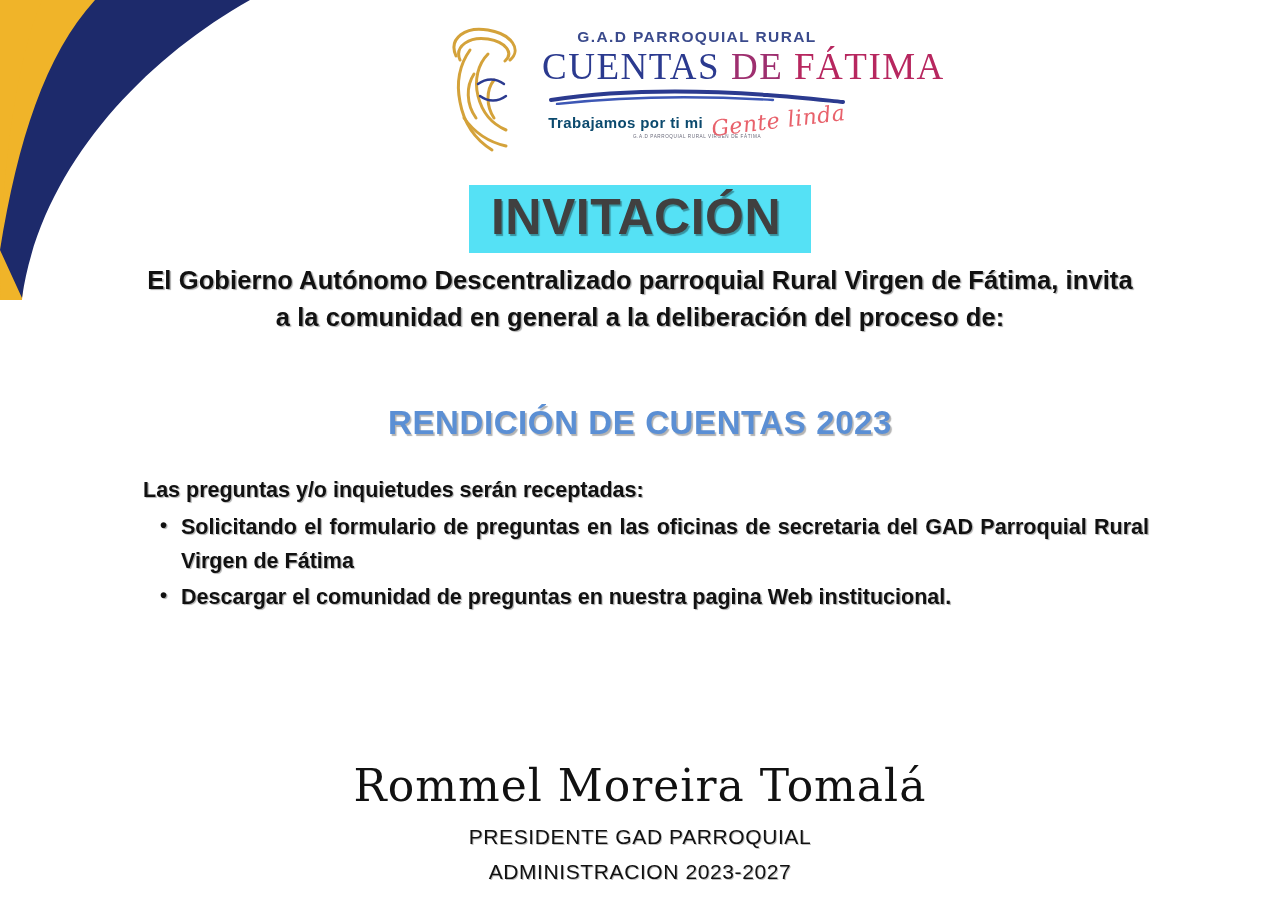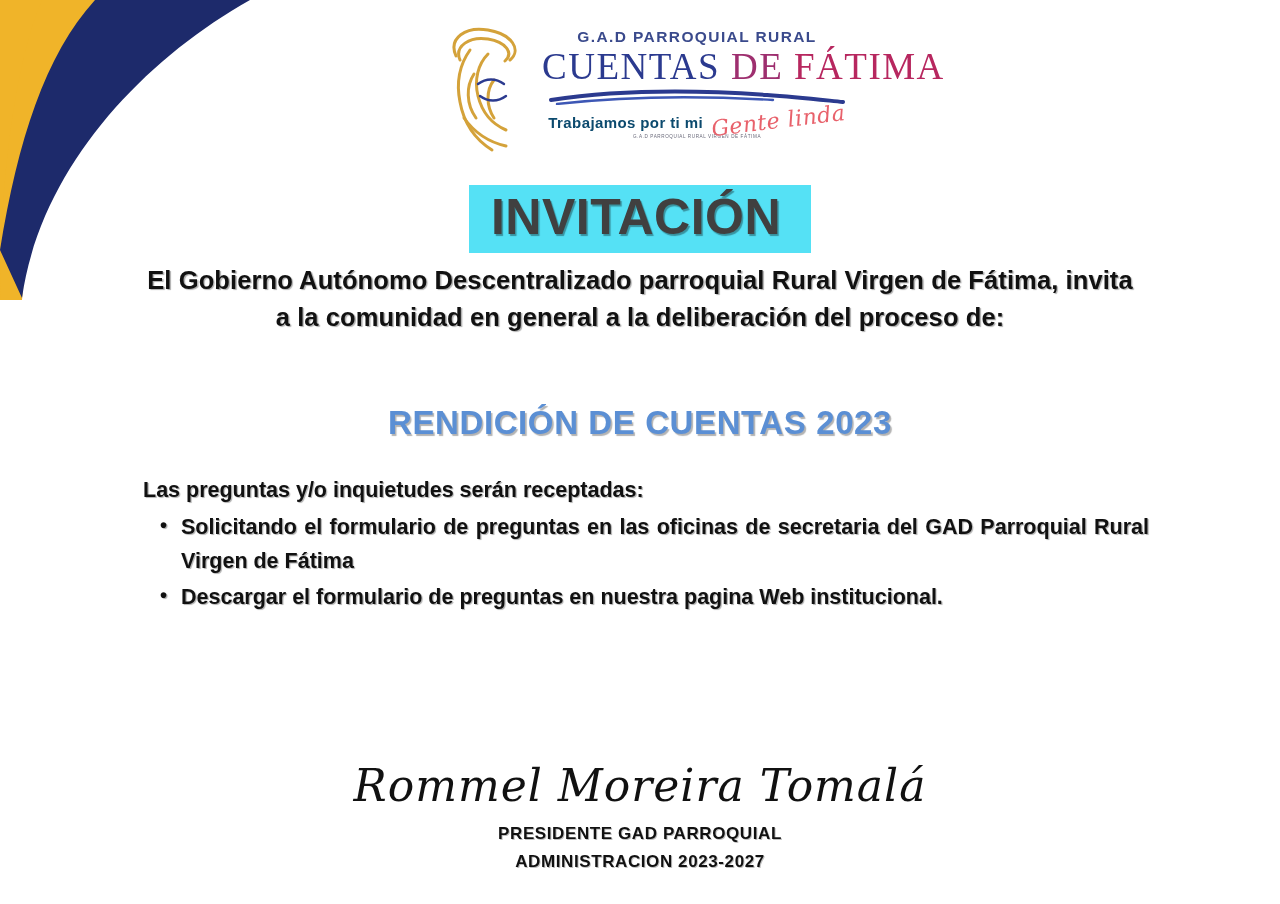--- a/index.html
+++ b/index.html
@@ -202,30 +202,29 @@
   
   .sign-wrap {
     position: absolute;
     left: 0;
     right: 0;
     top: 762px;
     text-align: center;
   }
   .sign-name {
     font-family: "DejaVu Serif", serif;
-    font-style: italic;
     font-size: 44px;
     color: #111;
     letter-spacing: 1px;
     line-height: 1.1;
   }
   .sign-lines {
     margin-top: 10px;
-    font-size: 17px;
-    font-weight: 700;
+    font-size: 21px;
+    font-weight: 400;
     letter-spacing: .6px;
     line-height: 1.65;
     color: #111;
     text-shadow: 1px 1px .6px rgba(0,0,0,.25);
   }
 </style>
 </head>
 <body>
 
 <div class="corner-deco">
@@ -285,21 +284,21 @@
 
 <div class="body-block">
   <p class="nojust">Las preguntas y/o inquietudes serán receptadas:</p>
   <ul class="bullets">
     <li>
       <span class="dot">•</span>
       <span>Solicitando el formulario de preguntas en las oficinas de secretaria del GAD Parroquial Rural Virgen de Fátima</span>
     </li>
     <li class="last">
       <span class="dot">•</span>
-      <span>Descargar el formulario de preguntas en nuestra pagina Web institucional.</span>
+      <span>Descargar el comunidad de preguntas en nuestra pagina Web institucional.</span>
     </li>
   </ul>
 </div>
 
 <div class="sign-wrap">
   <div class="sign-name">Rommel Moreira Tomalá</div>
   <div class="sign-lines">
     <div>PRESIDENTE GAD PARROQUIAL</div>
     <div>ADMINISTRACION 2023-2027</div>
   </div>

